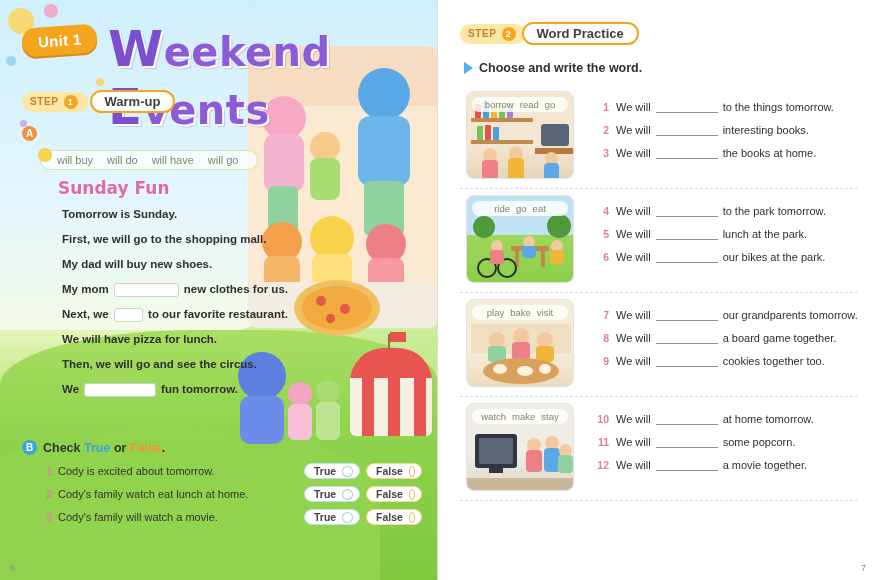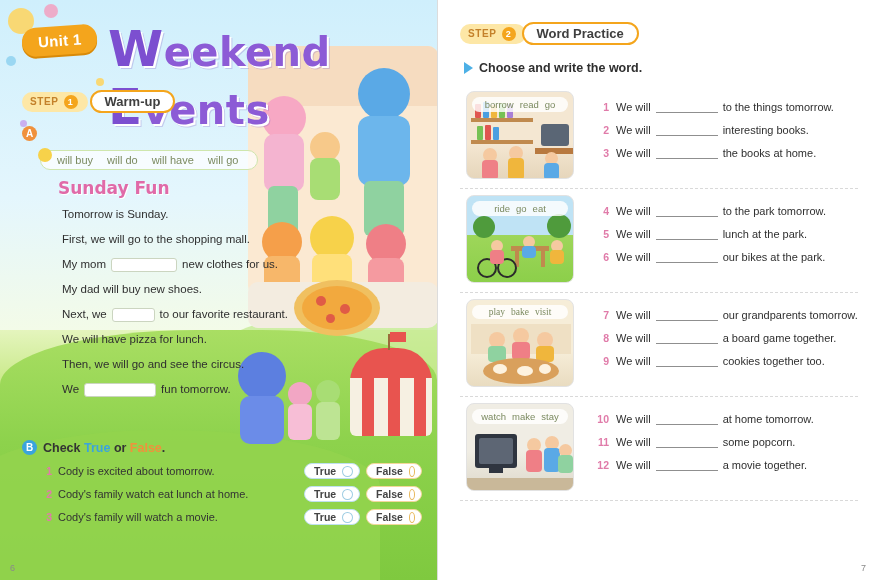--- a/index.html
+++ b/index.html
@@ -88,21 +88,21 @@
     padding:3px 16px; font-size:11px; color:#6f7c55;
   }
   .wordbank .w { color:#7b8a60; }
 
   .sunday-fun {
     font-size:17px; font-weight:bold; color:#e06aa8;
     font-family:"DejaVu Sans", sans-serif;
     text-shadow:1px 1px 0 #fff;
   }
   .story { font-size:11.5px; color:#2f2f2f; line-height:25px; }
-  .story .line { display:flex; align-items:center; gap:5px; white-space:nowrap; }
+  .story .line { display:flex; align-items:center; gap:5px; white-space:nowrap;font-weight:bold; }
   .blank {
     display:inline-block; height:14px; width:66px;
     background:#ffffff; border:1px solid #cbd5c0; border-radius:3px;
   }
   .blank.lg { width:72px; }
 
   .tf-row { display:flex; align-items:center; font-size:11px; color:#333; gap:6px; margin-bottom:7px; }
   .tf-num { color:#e07ba9; font-weight:bold; width:12px; text-align:right; font-size:10.5px; }
   .tf-q { flex:1; }
   .tf-btn {
@@ -143,21 +143,21 @@
     font-size:9.5px; color:#7b8a60;
   }
   .qlist { flex:1; padding-top:10px; }
   .qrow { display:flex; align-items:center; font-size:11px; color:#2f2f2f; margin-bottom:11px; }
   .qnum { color:#e07ba9; font-weight:bold; width:15px; text-align:right; margin-right:7px; font-size:10.5px; }
   .qline { width:62px; border-bottom:1px solid #8f8f8f; height:11px; margin:0 5px; }
 
   
   .scene-a { background:linear-gradient(#f4e7d2 60%,#e6d6bb 100%); }
   .scene-b { background:linear-gradient(#bfe3f5 45%,#9ed65a 45%,#8ccf4a 100%); }
-  .scene-c { background:linear-gradient(#f6edd8 60%,#e9dcc0 100%);font-family:Liberation Serif, serif; }
+  .scene-c { background:linear-gradient(#f6edd8 60%,#e9dcc0 100%); }
   .scene-d { background:linear-gradient(#f0ede4 55%,#ded9cb 100%); }
   .shelf { position:absolute; background:#c08a4e; }
   .bookb { position:absolute; width:6px; border-radius:1px; }
 </style>
 </head>
 <body>
 
 <div class="book">
 
   <div class="page-left">
@@ -250,26 +250,26 @@
     <div class="sunday-fun" style="position:absolute;left:58px;top:178px;">Sunday Fun</div>
 
     <div class="story" style="position:absolute;left:62px;top:202px;width:226px;">
       <div class="line">
         <span>Tomorrow is Sunday.</span>
       </div>
       <div class="line">
         <span>First, we will go to the shopping mall.</span>
       </div>
       <div class="line">
+        <span>My dad will buy new shoes.</span>
+      </div>
+      <div class="line">
         <span>My mom</span>
         <span class="blank"></span>
         <span>new clothes for us.</span>
-      </div>
-      <div class="line">
-        <span>My dad will buy new shoes.</span>
       </div>
       <div class="line">
         <span>Next, we</span>
         <span class="blank"></span>
         <span>to our favorite restaurant.</span>
       </div>
       <div class="line">
         <span>We will have pizza for lunch.</span>
       </div>
       <div class="line">

